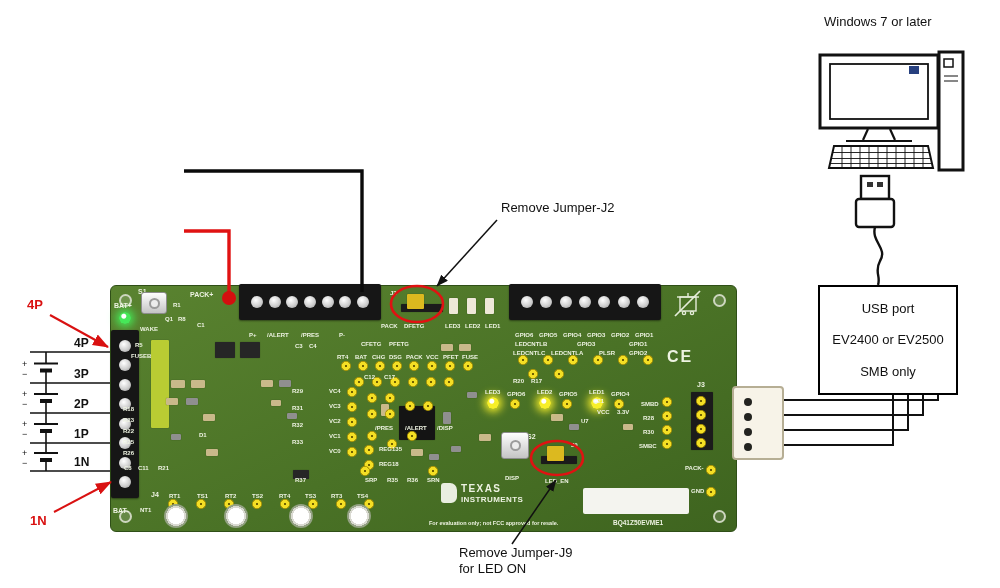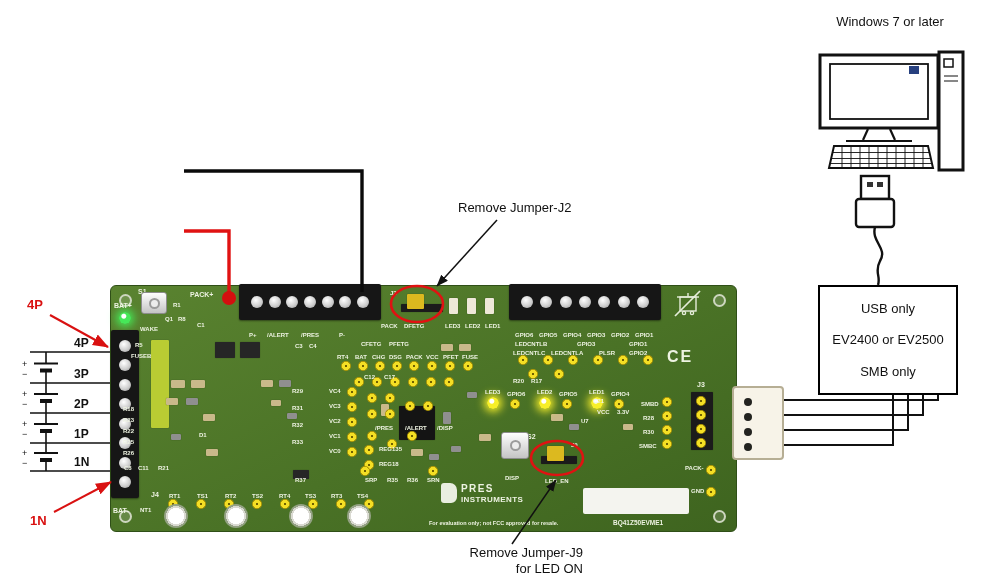--- a/index.html
+++ b/index.html
@@ -57,21 +57,21 @@
       </div>
     <div class="btn-silver" style="left:390px;top:146px;width:28px;height:27px">
         <div class="dot"></div>
       </div>
 
     <div id="ce">CE</div>
 
     <div id="ti">
       <div class="ti-bug"></div>
       <div class="ti-text">
-        <div class="t1">PRES</div>
+        <div class="t1">TEXAS</div>
         <div class="t2">INSTRUMENTS</div>
       </div>
     </div>
 
     <div id="white-label"></div>
     <div id="disclaimer">For evaluation only; not FCC approved for resale.</div>
     <div id="partnum">BQ41Z50EVME1</div>
   <div class="part" style="left: 40px; top: 54px; width: 18px; height: 88px; background: rgb(185, 204, 51);"></div>
       <div class="part" style="left: 104px; top: 56px; width: 20px; height: 16px; background: rgb(38, 38, 38);"></div>
       <div class="part" style="left: 129px; top: 56px; width: 20px; height: 16px; background: rgb(38, 38, 38);"></div>
@@ -318,28 +318,28 @@
 
   <div id="j3">
     <div class="pin" style="top:10px"></div>
     <div class="pin" style="top:25px"></div>
     <div class="pin" style="top:40px"></div>
     <div class="pin" style="top:55px"></div>
   </div>
 
 
   <div class="box" id="ifacebox" style="left:818px;top:285px;width:140px;height:110px">
-    <div>USB only</div>
+    <div>USB port</div>
     <div>EV2400 or EV2500</div>
     <div>SMB only</div>
   </div>
 
-  <div class="lbl" style="left:824px;top:14px;width:132px;text-align:center">Windows 7 or later</div>
-  <div class="lbl" style="left:458px;top:200px">Remove Jumper-J2</div>
-  <div class="lbl" style="left:445px;top:545px;width:138px;text-align:right">
+  <div class="lbl" style="left:824px;top:14px;width:132px;">Windows 7 or later</div>
+  <div class="lbl" style="left:501px;top:200px">Remove Jumper-J2</div>
+  <div class="lbl" style="left:459px;top:545px;width:138px;text-align:left">
     <div>Remove Jumper-J9</div>
     <div>for LED ON</div>
   </div>
   <div class="lbl red" style="left:27px;top:297px">4P</div>
   <div class="lbl red" style="left:30px;top:513px">1N</div>
 
   <svg id="overlay" width="1000" height="588" viewBox="0 0 1000 588">
     <defs>
       <marker id="mB" markerWidth="9" markerHeight="8" refX="7.5" refY="3" orient="auto">
           <path d="M0,0L8,3L0,6Z" fill="#111"></path>

